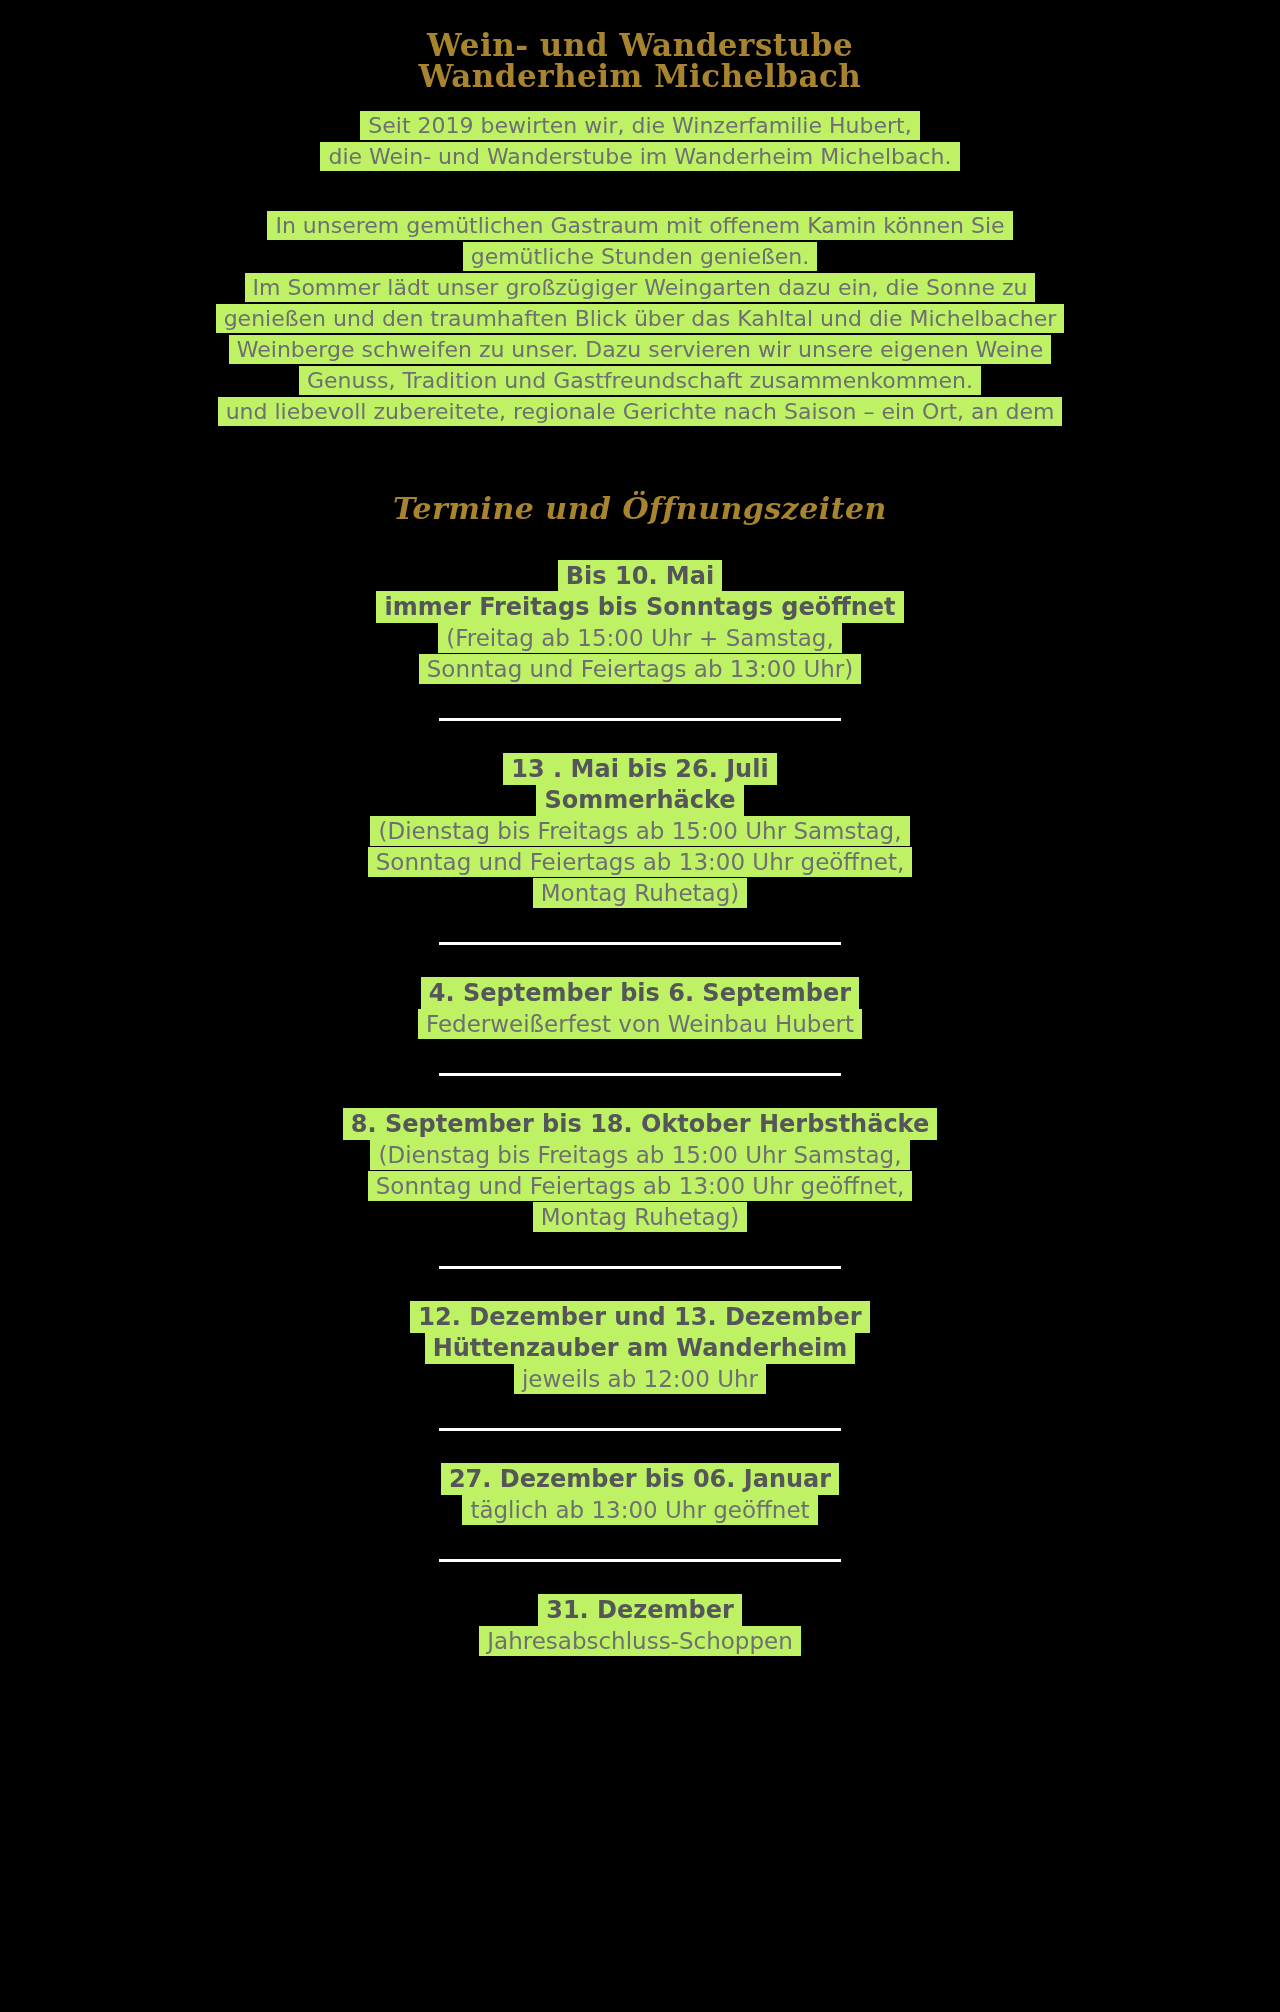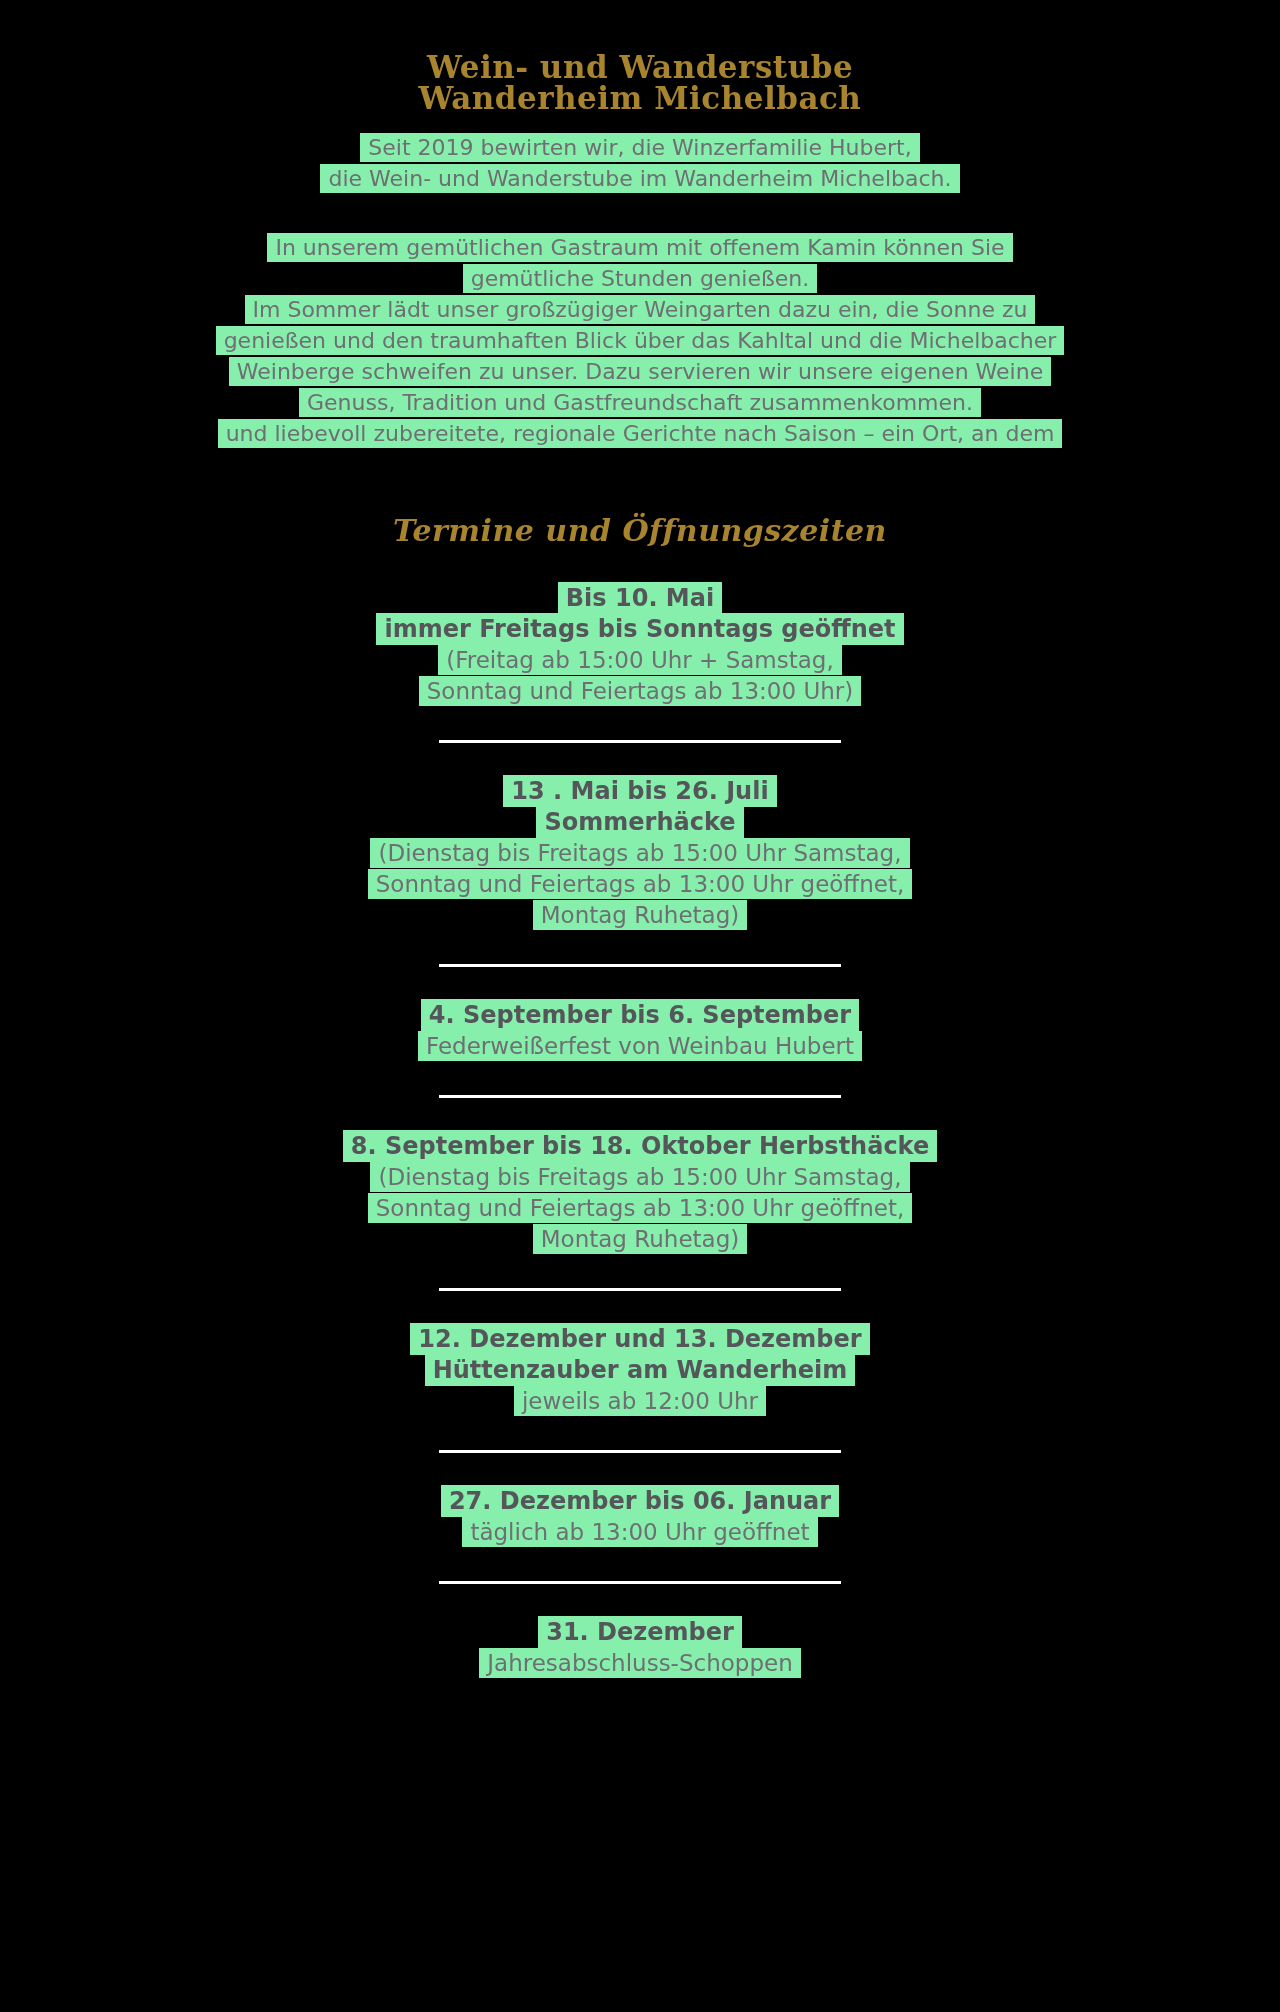--- a/index.html
+++ b/index.html
@@ -9,21 +9,21 @@
   }
   body {
     width: 1280px;
     height: 2012px;
     overflow: hidden;
     font-family: "DejaVu Sans", "Liberation Sans", sans-serif;
   }
   .content {
     width: 960px;
     margin: 0 auto;
-    padding-top: 52px;
+    padding-top: 30px;
     text-align: center;
   }
   .page-title {
     margin: 0;
     font-family: "DejaVu Serif", "Liberation Serif", serif;
     font-weight: 700;
     font-size: 31px;
     line-height: 52px;
     color: #a8842f;
     letter-spacing: 0.5px;
@@ -39,21 +39,21 @@
     font-style: italic;
   }
   .intro {
     margin-top: 18px;
     font-size: 22px;
     color: #6d6f72;
   }
   .para2 { margin-top: 38px; }
   .line { line-height: 31px; white-space: nowrap; }
   .hl {
-    background: #86efac;
+    background: #bef264;
     padding: 2px 8px;
   }
   .events {
     margin-top: 26px;
     font-size: 23px;
     color: #6d6f72;
   }
   .events .line { line-height: 31px; }
   .b {
     font-weight: 700;

